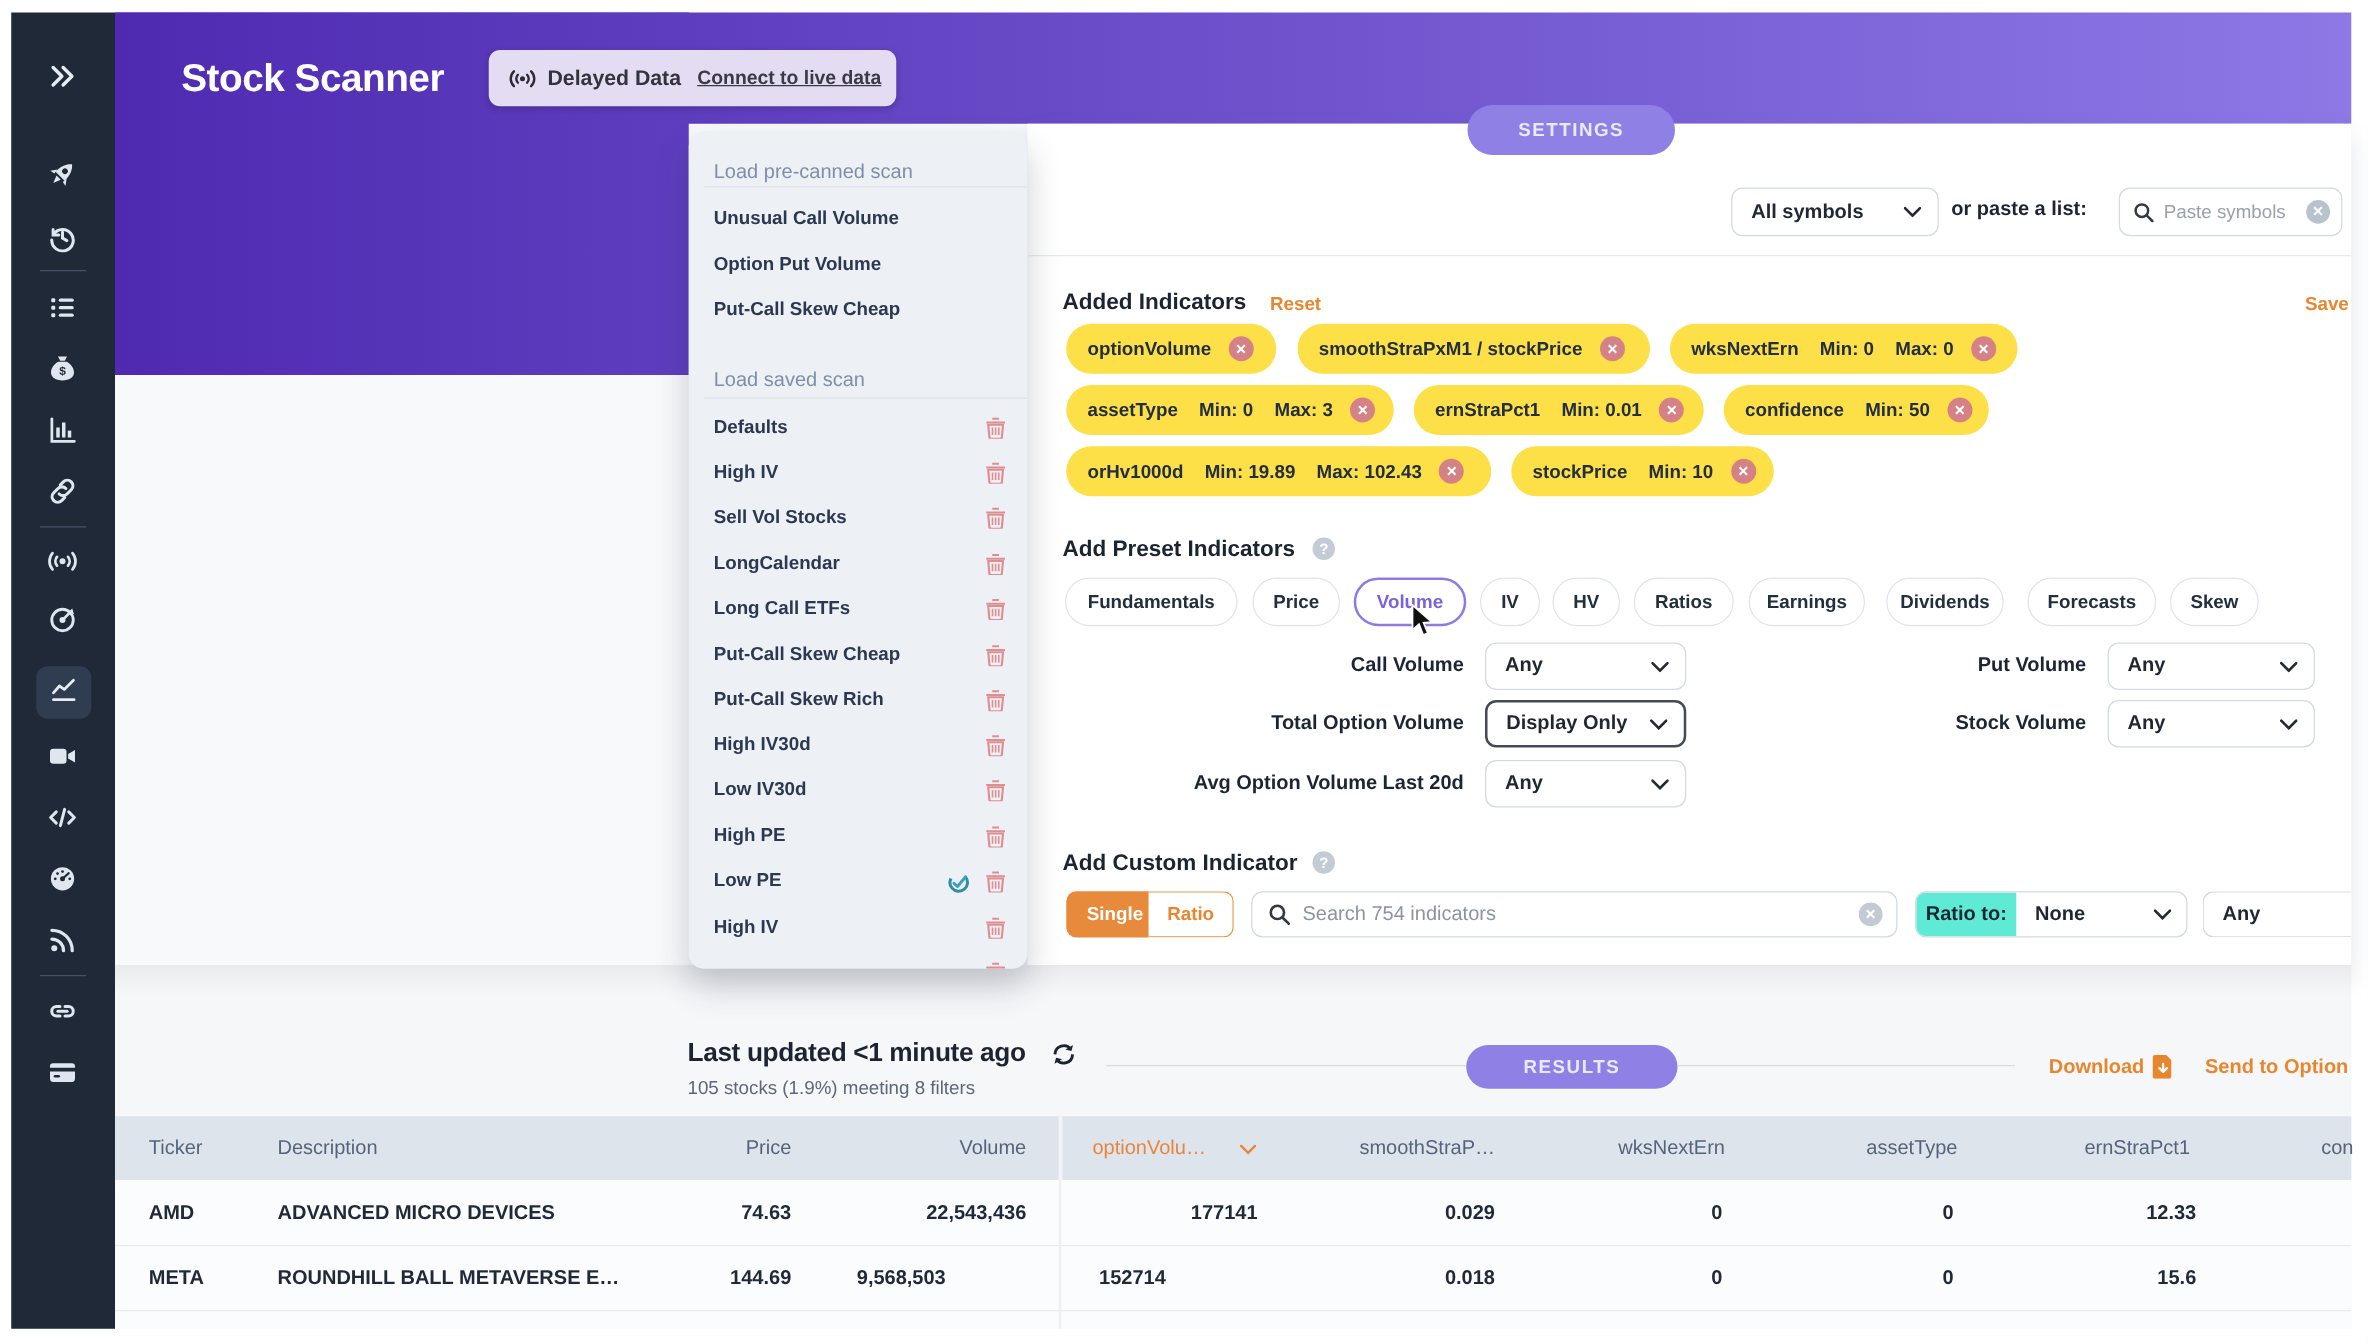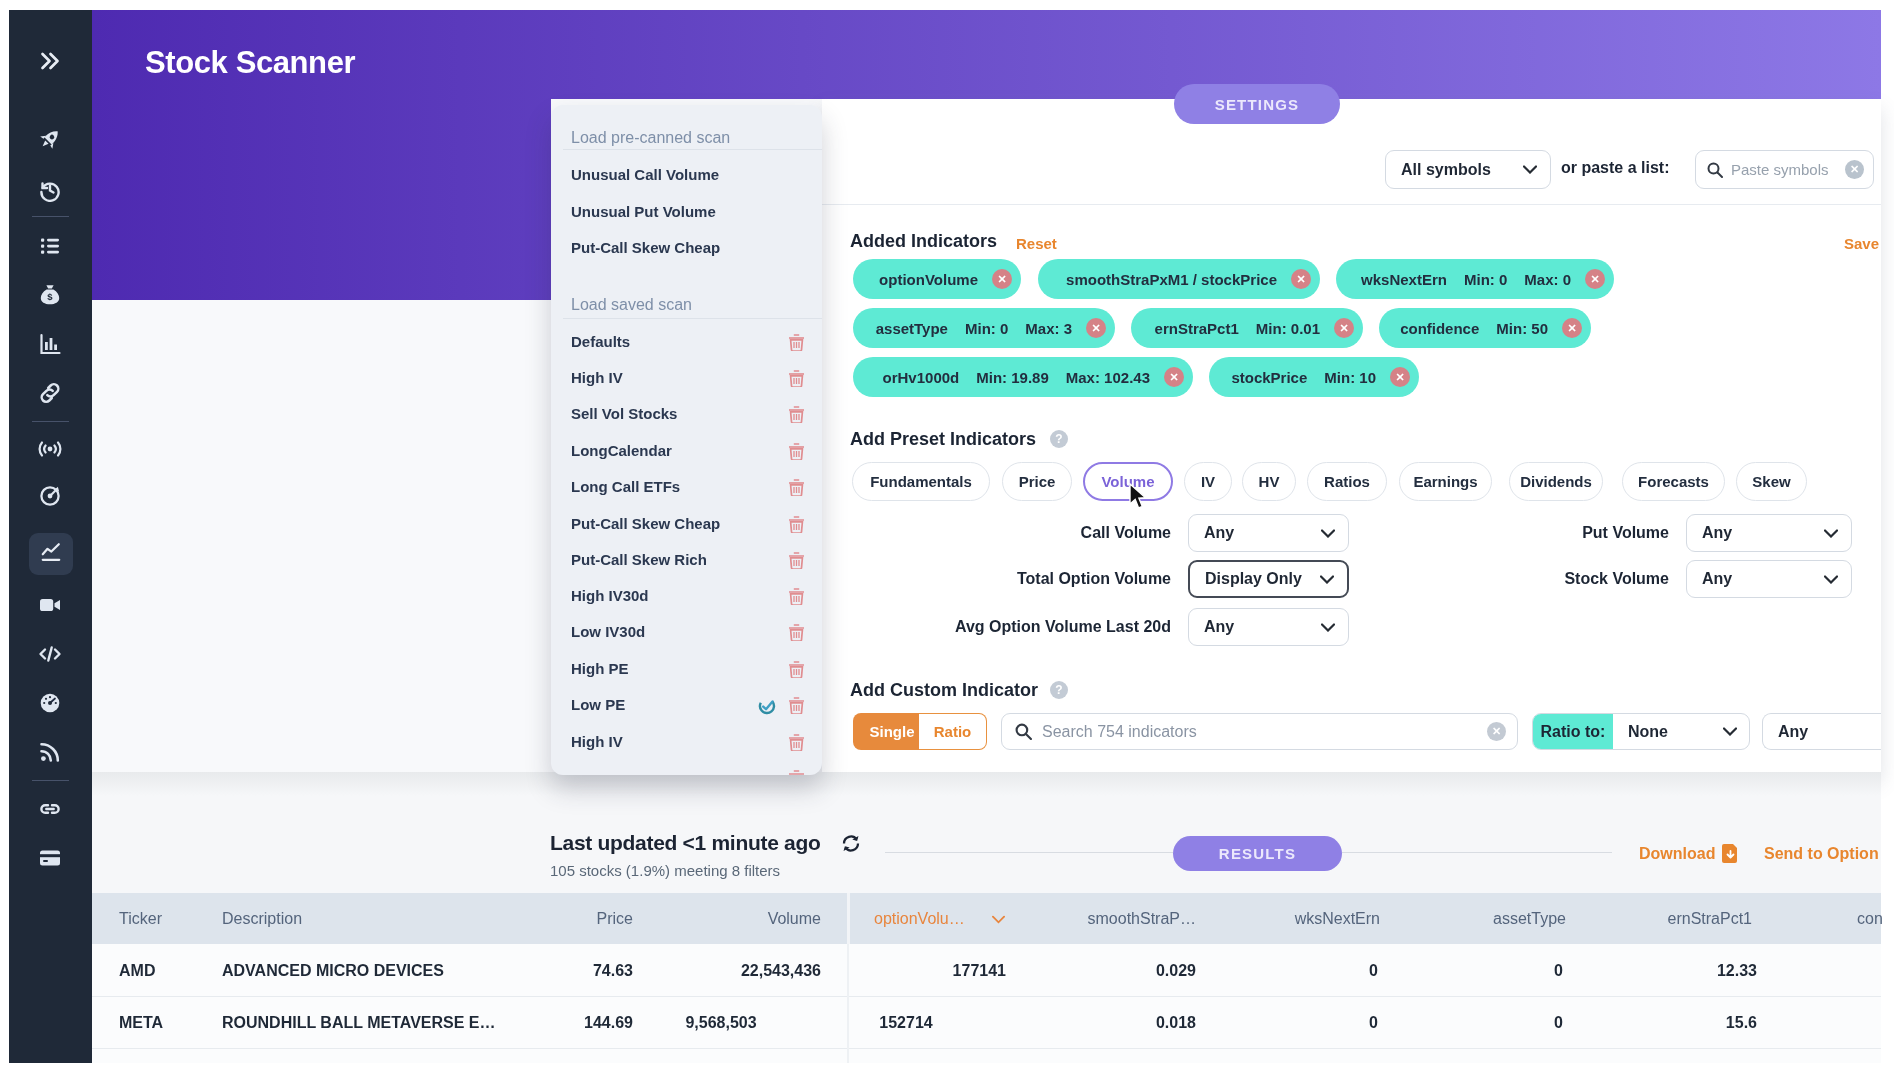--- a/index.html
+++ b/index.html
@@ -31,21 +31,21 @@
 
 
 
 .sel { position:absolute; background:#fff; border:1px solid #d4dae2; border-radius:9px; display:flex; align-items:center; justify-content:space-between; padding:0 13px 0 15px; font-size:16px; font-weight:bold; color:#1f2734; }
 .chev { width:14px; height:9px; }
 .stitle { position:absolute; font-size:18px; font-weight:bold; color:#1b2433; }
 .olink { position:absolute; color:#e8862e; font-weight:bold; font-size:15px; }
 .qm { position:absolute; width:18px; height:18px; border-radius:50%; background:#c3cbd5; color:#fff; font-size:12px; font-weight:bold; display:flex; align-items:center; justify-content:center; }
 
 
-.chip2 { position:absolute; height:40px; top:259px; background:#5eead4; border-radius:20px; display:flex; align-items:center; font-size:15px; font-weight:bold; color:#232e3f;justify-content:flex-end; }
+.chip2 { position:absolute; height:40px; top:259px; background:#fde047; border-radius:20px; display:flex; align-items:center; font-size:15px; font-weight:bold; color:#232e3f; }
 .chip2 span { margin-left:17px; }
 .chip2 .x { width:20px; height:20px; min-width:20px; border-radius:50%; background:#d58287; color:#fff; font-size:11px; font-weight:bold; display:flex; align-items:center; justify-content:center; margin:0 9px 0 14px; }
 
 
 .pp { position:absolute; top:462px; height:39px; background:#fff; border:1.5px solid #dfe4ea; border-radius:20px; display:flex; align-items:center; justify-content:center; font-size:15px; font-weight:bold; color:#232e3f; }
 .lbl { position:absolute; font-size:16px; font-weight:bold; color:#1c2534; text-align:right; }
 
 
 #dropdown { left:551px; top:105px; width:271px; height:670px; background:#edf0f5; border-radius:12px 12px 12px 12px; box-shadow:0 14px 26px rgba(40,45,70,.22); overflow:hidden; }
 .ddh { position:absolute; left:20px; font-size:16px; color:#7e8fa8; }
@@ -73,20 +73,33 @@
           <path d="M2.6 6.8 h11.8 l-.9 10 a1.4 1.4 0 0 1 -1.4 1.2 h-7.2 a1.4 1.4 0 0 1 -1.4 -1.2 z" fill="none" stroke="#e08d90" stroke-width="1.7"></path>
           <path d="M6 9 v6 M8.5 9 v6 M11 9 v6" stroke="#e08d90" stroke-width="1.3" fill="none"></path>
         </g>
     <path id="chv" d="M1 1.5 L7 7.5 L13 1.5" fill="none" stroke="#252b33" stroke-width="2.2" stroke-linecap="round"></path>
   </defs>
     </svg>
   <div class="a" id="content"></div>
   <div class="a" id="purpleA"></div>
   <div class="a" id="purpleB"></div>
   <div class="a" id="title">Stock Scanner</div>
+  <div class="a" id="chip">
+    <svg style="margin-left:16px" width="22" height="18" viewBox="0 0 24 18">
+        <g fill="none" stroke="#2b2b33" stroke-width="2.1" stroke-linecap="round">
+          <path d="M4.5 2.5 A 9 9 0 0 0 4.5 15.5"></path>
+          <path d="M8 5.5 A 5 5 0 0 0 8 12.5"></path>
+          <path d="M19.5 2.5 A 9 9 0 0 1 19.5 15.5"></path>
+          <path d="M16 5.5 A 5 5 0 0 1 16 12.5"></path>
+        </g>
+        <circle cx="12" cy="9" r="2.2" fill="#2b2b33"></circle>
+      </svg>
+    <span class="t1">Delayed Data</span>
+      <span class="t2">Connect to live data</span>
+  </div>
 
   <div class="a" id="spanel"></div>
   <div class="pill-tab" style="left:1174px; top:84px;">SETTINGS</div>
   <div class="a" id="resbg"></div>
   <div class="a" id="bandg"></div>
 
   <div class="sel" style="left:1385px; top:150px; width:166px; height:39px;">
       <span>All symbols</span>
       <svg class="chev" viewBox="0 0 14 9">
         <path d="M1 1.5 L7 7.5 L13 1.5" fill="none" stroke="#252b33" stroke-width="2.2" stroke-linecap="round"></path>
@@ -235,21 +248,21 @@
   </div>
 
   <div class="sel" style="left:1762px; top:713px; width:119px; height:37px; border-radius:9px 0 0 9px; border-right:none;">
       <span>Any</span>
     </div>
 
   <div class="a" id="dropdown">
     <div class="ddh" style="top:24px;">Load pre-canned scan</div>
     <div class="ddline" style="top:44px;"></div>
     <div class="ddi" style="top:61px;">Unusual Call Volume</div>
-    <div class="ddi" style="top:98px;">Unusual Put Volume</div>
+    <div class="ddi" style="top:98px;">Option Put Volume</div>
     <div class="ddi" style="top:134px;">Put-Call Skew Cheap</div>
     <div class="ddh" style="top:191px;">Load saved scan</div>
     <div class="ddline" style="top:213px;"></div>
     <div class="ddi" style="top:228px;">Defaults</div>
     <div class="ddi" style="top:264px;">High IV</div>
     <div class="ddi" style="top:300px;text-align:right;">Sell Vol Stocks</div>
     <div class="ddi" style="top:337px;">LongCalendar</div>
     <div class="ddi" style="top:373px;">Long Call ETFs</div>
     <div class="ddi" style="top:410px;">Put-Call Skew Cheap</div>
     <div class="ddi" style="top:446px;">Put-Call Skew Rich</div>

